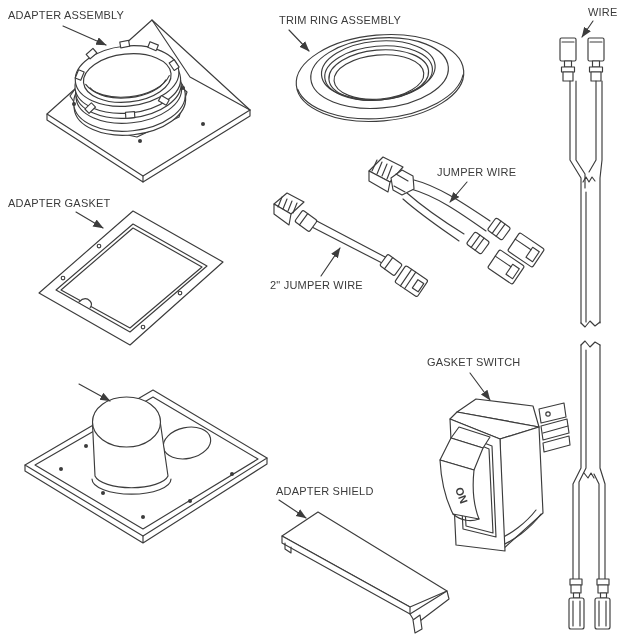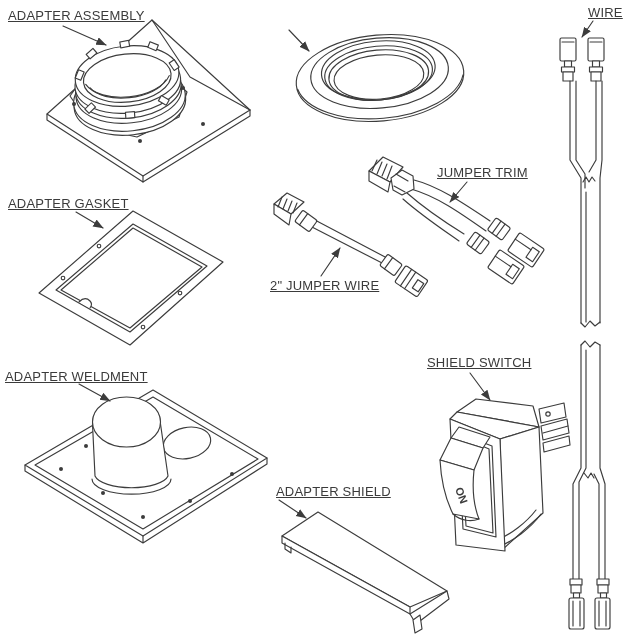--- a/index.html
+++ b/index.html
@@ -6,26 +6,25 @@
   .canvas{
     position:relative;
     width:638px;height:638px;
     background:#ffffff;
     font-family:"Liberation Sans", sans-serif;
     overflow:hidden;
   }
   .art{position:absolute;left:0;top:0;}
   .part-label{
     position:absolute;
-    font-size:13px;
+    font-size:11px;
     color:#3b3b3b;
     letter-spacing:0.2px;
     white-space:nowrap;
     line-height:13px;
-    text-decoration:underline;
   }
   svg .ln{stroke:#3c3c3c;stroke-width:1.15;fill:none;stroke-linejoin:round;stroke-linecap:round;}
   svg .wh{fill:#ffffff;}
   svg .dot{fill:#3c3c3c;stroke:none;}
   svg text.on{
     font-family:"Liberation Sans",sans-serif;
     font-size:11px;font-weight:bold;fill:#3c3c3c;stroke:none;
   }
 </style>
 </head>
@@ -245,21 +244,21 @@
       <path class="ln" d="M76,212 L103,228" marker-end="url(#ah)"></path>
       <path class="ln" d="M467,182 L450,202" marker-end="url(#ah)"></path>
       <path class="ln" d="M321,276 L340,248" marker-end="url(#ah)"></path>
       <path class="ln" d="M79,384 L110,401" marker-end="url(#ah)"></path>
       <path class="ln" d="M470,373 L490,400" marker-end="url(#ah)"></path>
       <path class="ln" d="M279,500 L306,518" marker-end="url(#ah)"></path>
     </g>
   </svg>
 
   <div class="part-label" style="left:8px;   top:9px;">ADAPTER ASSEMBLY</div>
+  <div class="part-label" style="left:279px; top:14px;">TRIM RING ASSEMBLY</div>
   <div class="part-label" style="left:588px; top:6px;">WIRE</div>
   <div class="part-label" style="left:8px;   top:197px;text-align:right;">ADAPTER GASKET</div>
-  <div class="part-label" style="left:437px; top:166px;">JUMPER TRIM</div>
+  <div class="part-label" style="left:437px; top:166px;">JUMPER WIRE</div>
   <div class="part-label" style="left:270px; top:279px;">2" JUMPER WIRE</div>
-  <div class="part-label" style="left:5px;   top:370px;">ADAPTER WELDMENT</div>
-  <div class="part-label" style="left:427px; top:356px;">SHIELD SWITCH</div>
+  <div class="part-label" style="left:427px; top:356px;">GASKET SWITCH</div>
   <div class="part-label" style="left:276px; top:485px;">ADAPTER SHIELD</div>
 
 </div>
 
 </body></html>

